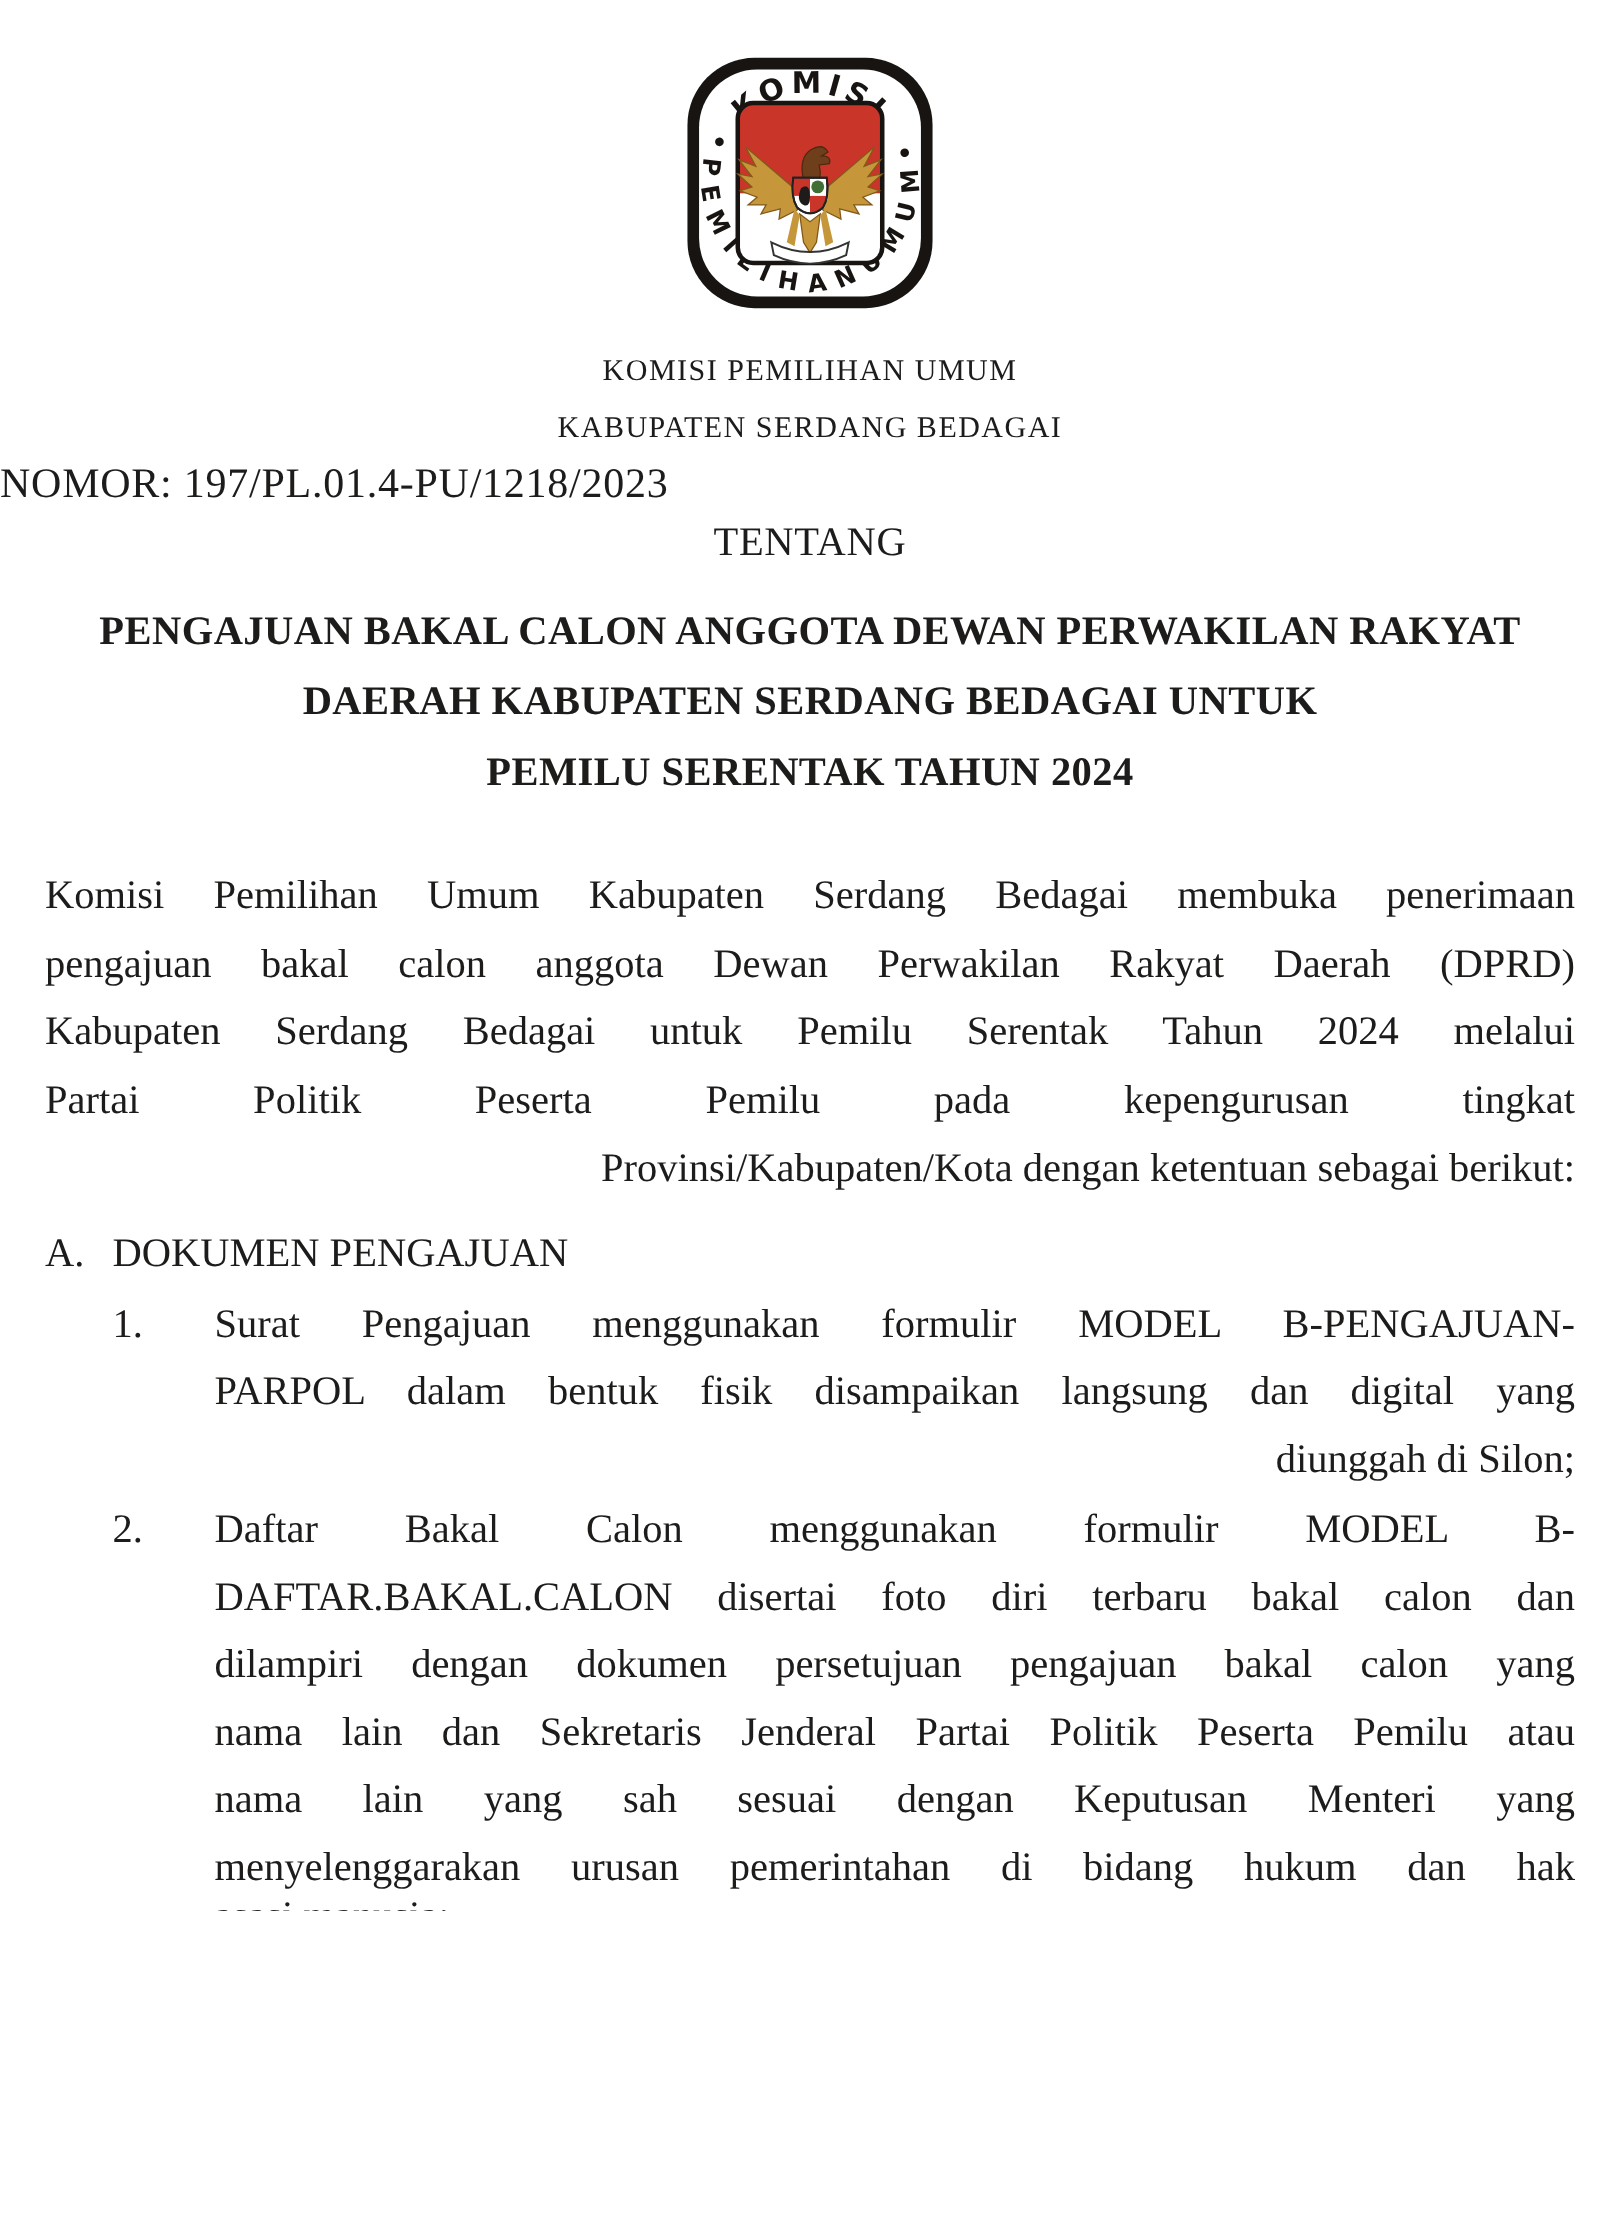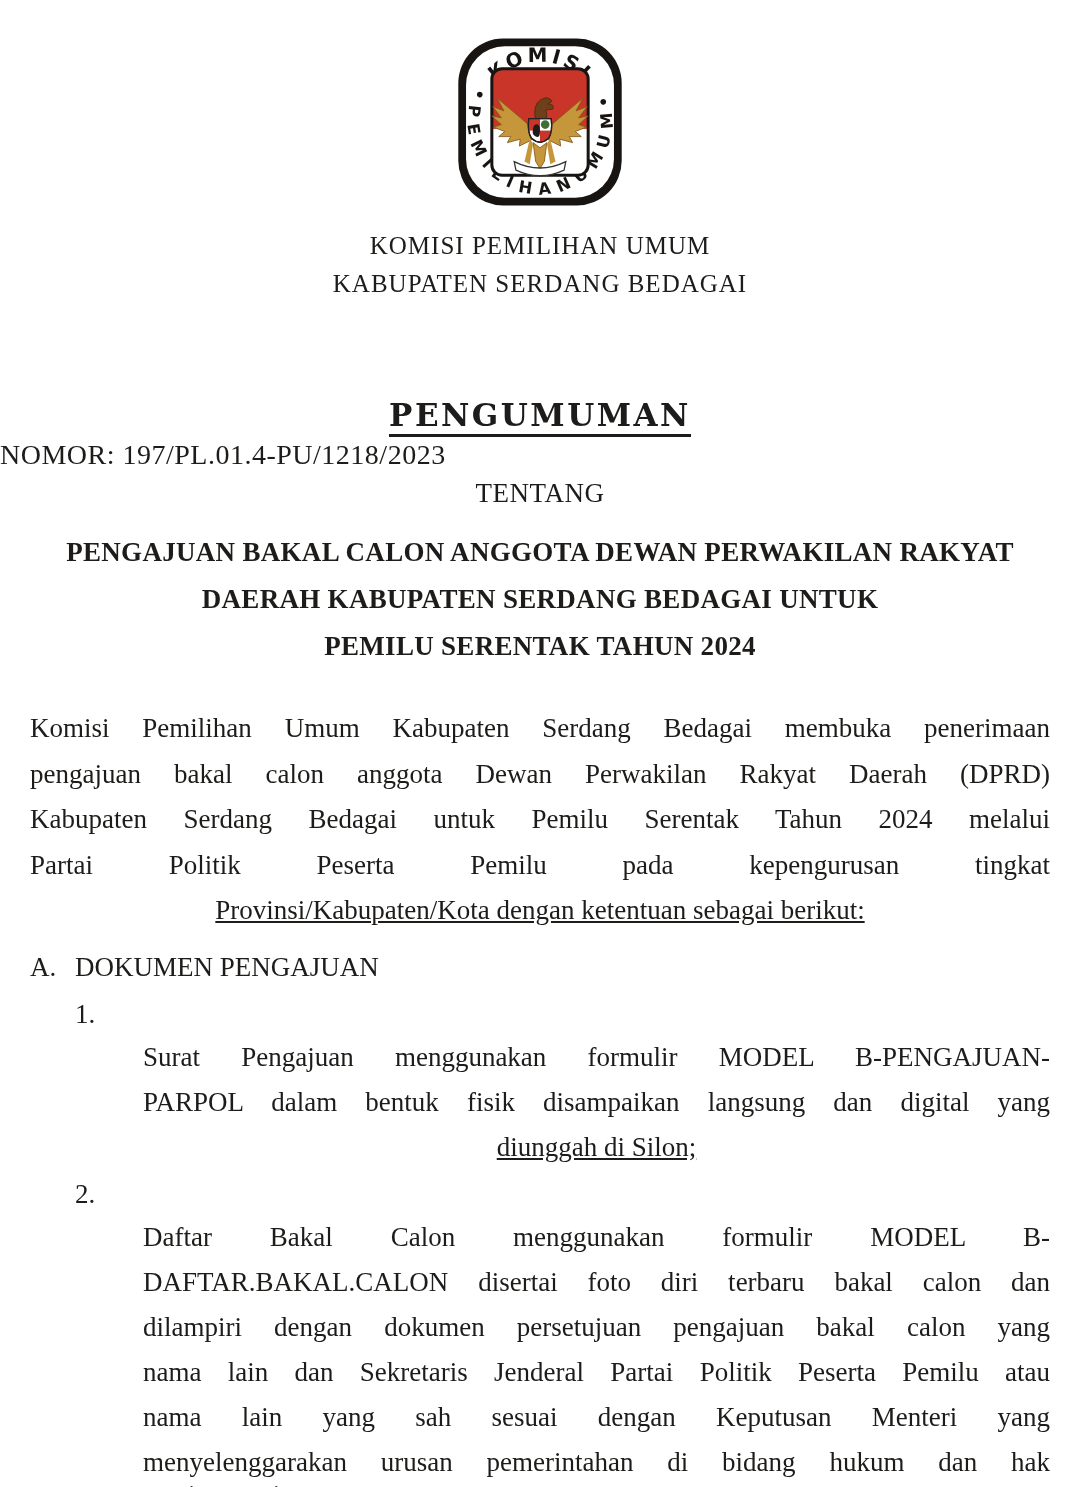--- a/index.html
+++ b/index.html
@@ -8,42 +8,42 @@
     width:1080px;height:1487px;
     margin:0 auto;
     background:#ffffff;
     overflow:hidden;
     font-family:"Liberation Serif","DejaVu Serif",serif;
     color:#1d1c1a;
   }
   .logo-wrap{padding-top:36px;text-align:center;}
   .logo-wrap svg{width:172px;height:172px;}
 
-  .org{margin-top:15px;text-align:center;font-size:25px;line-height:38px;letter-spacing:1px;}
+  .org{margin-top:15px;text-align:center;font-size:20px;line-height:38px;letter-spacing:1px;}
 
   .title-wrap{margin-top:92px;text-align:center;font-size:31px;line-height:41px;}
   .title-underline{
     font-weight:bold;letter-spacing:2.5px;
     border-bottom:3px solid #1d1c1a;padding-bottom:1px;
     font-family:"DejaVu Serif","Liberation Serif",serif;
   }
   .nomor{font-size:28px;line-height:38px;letter-spacing:0.5px;}
   .tentang{text-align:center;font-size:27px;line-height:38px;letter-spacing:0.5px;}
   .subject{margin-top:17px;text-align:center;font-size:27px;line-height:47px;letter-spacing:0.3px;font-weight:bold;}
 
   .intro{margin:36px 30px 0 30px;font-size:27px;line-height:45.5px;}
   .jline{text-align:justify;text-align-last:justify;}
-  .jlast{text-align:center;text-decoration:underline;}
+  .jlast{text-align:right;}
 
   .section-head{margin:11px 30px 0 30px;font-size:27px;line-height:45px;display:flex;}
   .sec-label{width:45px;flex:0 0 45px;}
 
   .item{margin:2px 30px 0 75px;display:flex;font-size:27px;line-height:45px;}
   .item .num{width:68px;flex:0 0 68px;}
-  .item .item-body{flex:1;margin-top:43px;}
+  .item .item-body{flex:1;}
 
   .cutoff{height:7px;overflow:hidden;margin:0 30px 0 143px;font-size:27px;}
   .cutoff>div{line-height:27px;margin-top:-3px;}
 </style>
 </head>
 <body>
 
 <div class="page">
 
   <div class="logo-wrap">
@@ -103,23 +103,20 @@
         <path fill="#ffffff" stroke="#333333" stroke-width="1.5" d="M70,146 q30,15 60,0 l-2,10 q-28,13 -56,0 Z"></path>
       </g>
     </svg>
   </div>
 
   <div class="org">
     <div>KOMISI PEMILIHAN UMUM</div>
     <div>KABUPATEN SERDANG BEDAGAI</div>
   </div>
 
-  <div class="title-wrap">
-    <span class="title-underline">PENGUMUMAN</span>
-  </div>
   <div class="nomor">NOMOR: 197/PL.01.4-PU/1218/2023</div>
   <div class="tentang">TENTANG</div>
 
   <div class="subject">
     <div>PENGAJUAN BAKAL CALON ANGGOTA DEWAN PERWAKILAN RAKYAT</div>
     <div>DAERAH KABUPATEN SERDANG BEDAGAI UNTUK</div>
     <div>PEMILU SERENTAK TAHUN 2024</div>
   </div>
 
   <div class="intro">

